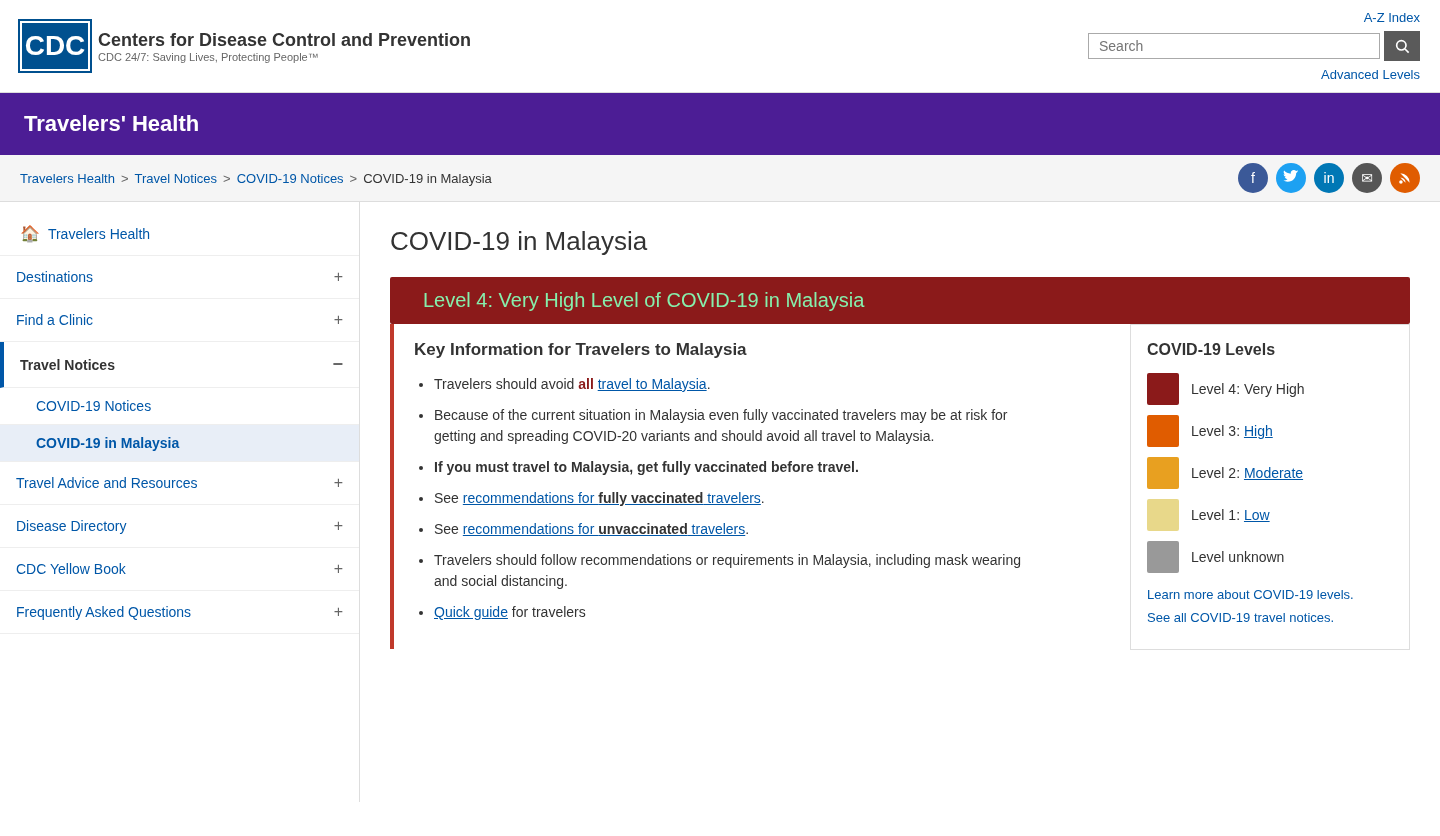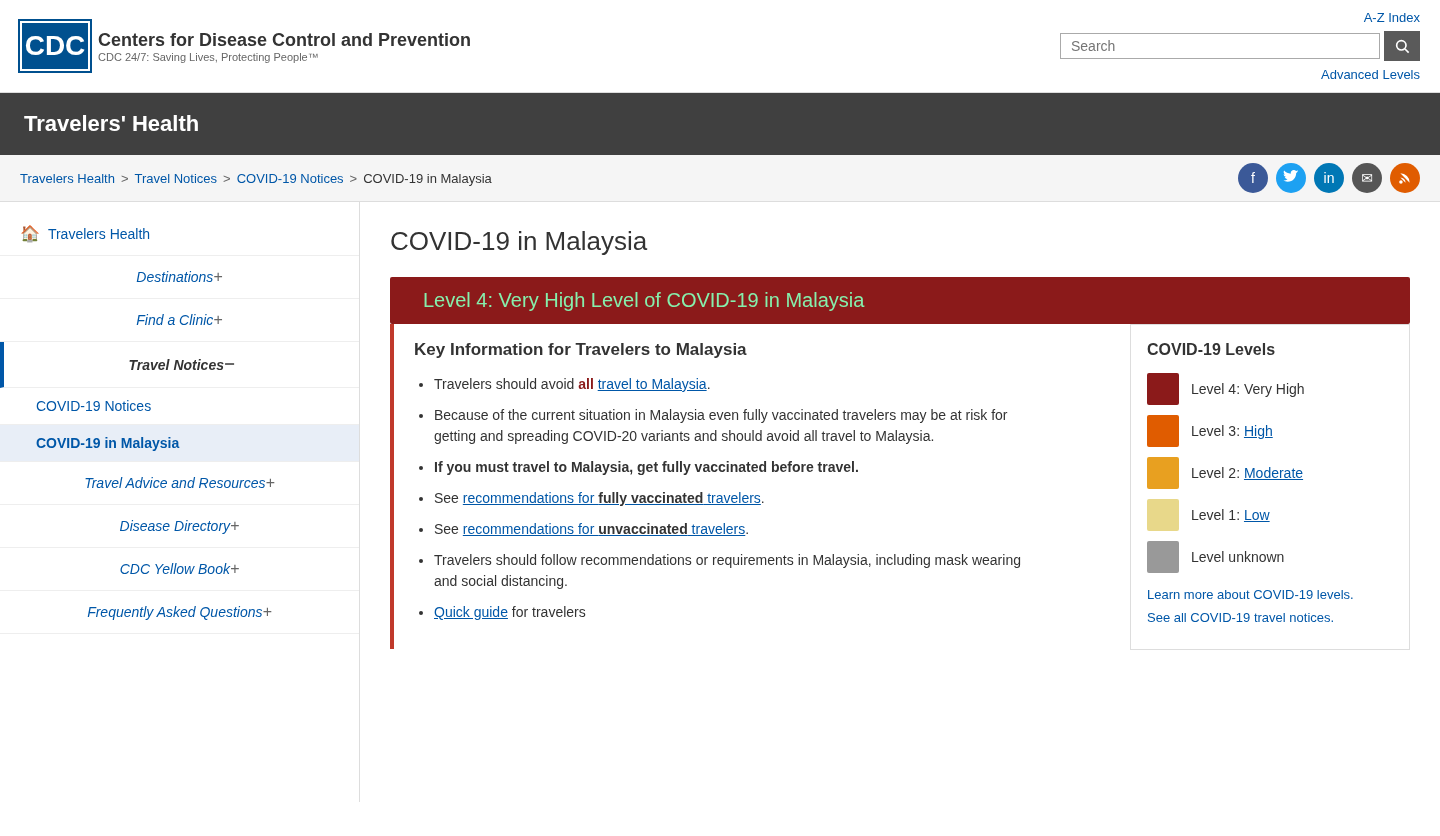--- a/index.html
+++ b/index.html
@@ -9,26 +9,26 @@
     .header { display: flex; align-items: center; justify-content: space-between; padding: 10px 20px; background: #fff; border-bottom: 1px solid #ddd; }
     .header-left { display: flex; align-items: center; gap: 12px; }
     .cdc-logo { display: flex; align-items: center; gap: 8px; }
     .cdc-logo-box { width: 70px; height: 50px; background: #00508f; display: flex; align-items: center; justify-content: center; color: #fff; font-weight: bold; font-size: 28px; border: 2px solid #fff; outline: 2px solid #00508f; }
     .cdc-logo-text { display: flex; flex-direction: column; }
     .cdc-org-name { font-size: 18px; font-weight: bold; color: #333; }
     .cdc-tagline { font-size: 11px; color: #666; }
     .header-right { display: flex; flex-direction: column; align-items: flex-end; gap: 6px; }
     .az-index-link { color: #0057a8; font-size: 13px; text-decoration: none; }
     .search-row { display: flex; align-items: center; gap: 4px; }
-    .search-input { width: 320px; padding: 4px 10px; border: 1px solid #aaa; font-size: 14px; outline: none; }
+    .search-input { width: 292px; padding: 4px 10px; border: 1px solid #aaa; font-size: 14px; outline: none; }
     .search-btn { background: #5a5a5a; color: #fff; border: none; padding: 7px 10px; cursor: pointer; display: flex; align-items: center; justify-content: center; }
     .advanced-search-link { color: #0057a8; font-size: 13px; text-decoration: none; }
 
     
-    .blue-banner { background: #404040; color: #fff; padding: 18px 24px; font-size: 22px; font-weight: bold; }
+    .blue-banner { background: #4c1d95; color: #fff; padding: 18px 24px; font-size: 22px; font-weight: bold; }
 
     
     .breadcrumb-bar { display: flex; align-items: center; justify-content: space-between; padding: 8px 20px; background: #f5f5f5; border-bottom: 1px solid #ddd; }
     .breadcrumb { display: flex; align-items: center; gap: 6px; font-size: 13px; }
     .breadcrumb a { color: #0057a8; text-decoration: none; }
     .breadcrumb span { color: #666; }
     .breadcrumb .current { color: #333; }
     .social-icons { display: flex; align-items: center; gap: 8px; }
     .social-icon { width: 30px; height: 30px; border-radius: 50%; display: flex; align-items: center; justify-content: center; color: #fff; font-size: 14px; cursor: pointer; }
     .si-facebook { background: #3b5998; }
@@ -37,21 +37,21 @@
     .si-email { background: #555; }
     .si-syndicate { background: #e05c00; }
 
     
     .main-layout { display: flex; min-height: 600px; }
 
     
     .sidebar { width: 360px; min-width: 360px; border-right: 1px solid #ddd; padding: 10px 0; background: #fff; }
     .sidebar-home { display: flex; align-items: center; gap: 8px; padding: 12px 20px; color: #0057a8; font-size: 14px; cursor: pointer; border-bottom: 1px solid #eee; }
     .sidebar-home .home-icon { color: #0057a8; font-size: 16px; }
-    .sidebar-item { display: flex; align-items: center; justify-content: center; padding: 12px 16px; cursor: pointer; border-bottom: 1px solid #eee; color: #0057a8; font-size: 14px; font-style: italic; }
+    .sidebar-item { display: flex; align-items: center; justify-content: space-between; padding: 12px 16px; cursor: pointer; border-bottom: 1px solid #eee; color: #0057a8; font-size: 14px; }
     .sidebar-item.active-parent { border-left: 4px solid #0057a8; font-weight: bold; color: #333; }
     .sidebar-item .plus-icon { color: #666; font-size: 16px; }
     .sidebar-item .minus-icon { color: #666; font-size: 18px; }
     .sidebar-sub { background: #fff; }
     .sidebar-sub-item { padding: 10px 20px 10px 36px; cursor: pointer; border-bottom: 1px solid #eee; color: #0057a8; font-size: 14px; }
     .sidebar-sub-item.active { background: #e8eef7; color: #0057a8; font-weight: bold; }
 
     
     .content-area { flex: 1; padding: 24px 30px; }
     .page-title { font-size: 26px; font-weight: normal; color: #333; margin-bottom: 20px; }

